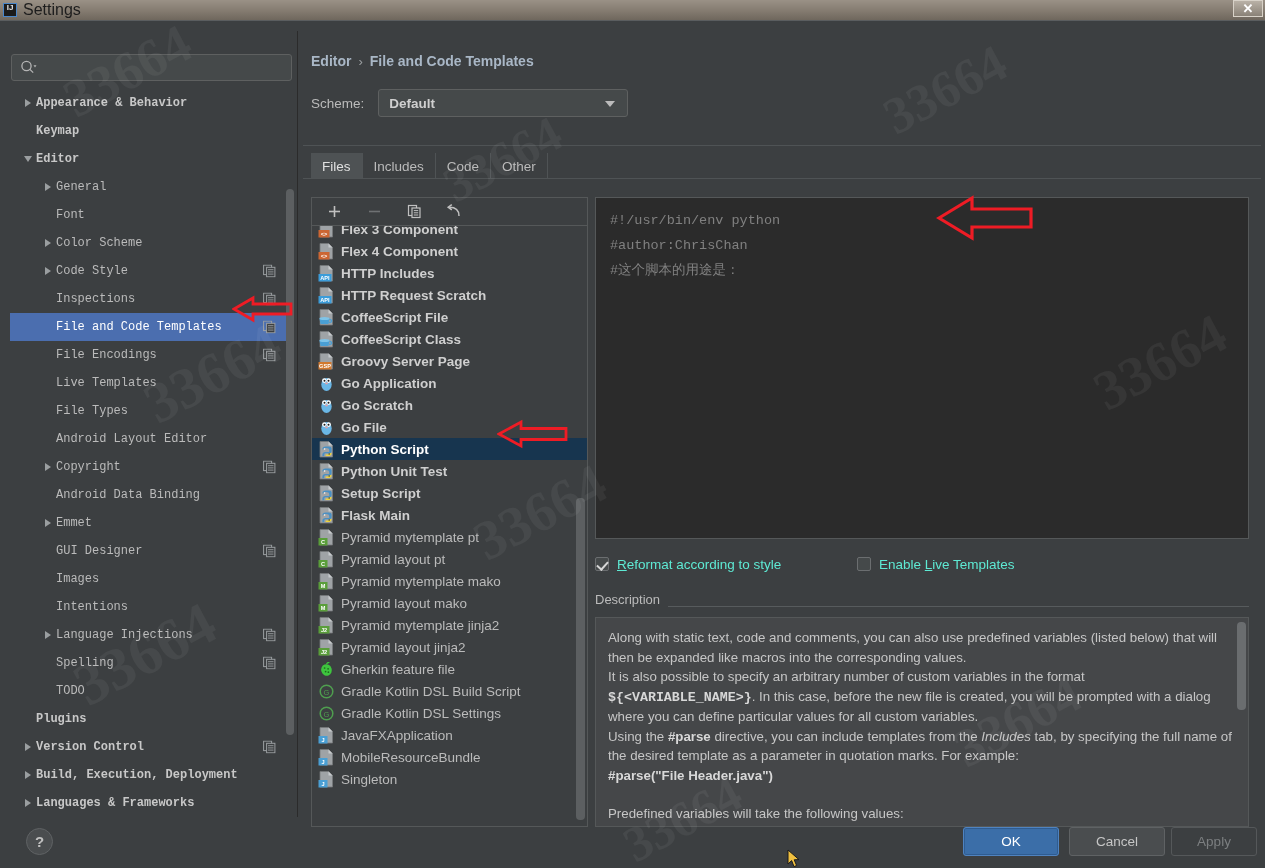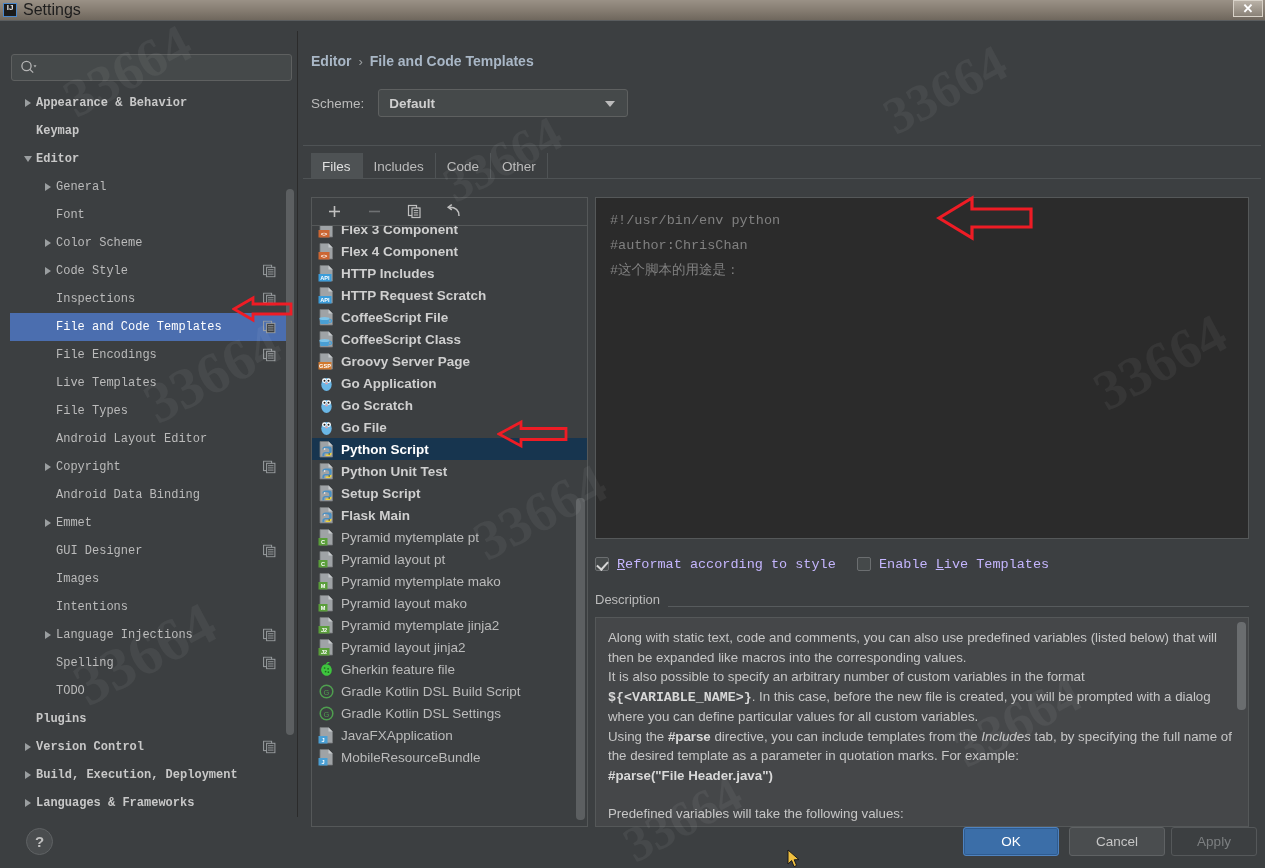--- a/index.html
+++ b/index.html
@@ -218,21 +218,21 @@
   .cb-wrap { display: flex; align-items: center; }
   .cb {
     width: 14px; height: 14px; border: 1px solid #6b6e70; background: #45494a;
     border-radius: 2px; position: relative; flex: none; margin-right: 8px;
   }
   .cb.checked::after {
     content: ""; position: absolute; left: 3px; top: 1px;
     width: 5px; height: 9px; border: solid #d6d6d6;
     border-width: 0 2px 2px 0; transform: rotate(42deg);
   }
-  .cb-label { font-size: 13.5px; color: #c4b5fd; font-family: Liberation Mono, monospace; }
+  .cb-label { font-size: 13.5px; color: #5eead4; }
   .mn { text-decoration: underline; }
 
   
   #desc-title {
     position: absolute; left: 292px; top: 561px;
     font-size: 13px; color: #bbbbbb; background: #3c3f41;
     padding-right: 8px; z-index: 2;
   }
   #desc-rule {
     position: absolute; left: 292px; top: 575px; width: 654px; height: 1px;
@@ -822,20 +822,29 @@
                 <span class="tpl-label">JavaFXApplication</span>
               </div>
               <div class="tpl-row">
                 <span class="tpl-icon"><svg width="17" height="17" viewBox="0 0 17 17">
                     <path d="M2 0.5 L10.5 0.5 L14.5 4.5 L14.5 16 L2 16 Z" fill="#9fa3a6" stroke="#76797b" stroke-width="0.8"></path>
                     <path d="M10.5 0.5 L10.5 4.5 L14.5 4.5 Z" fill="#c8cbcd"></path>
                     <rect x="0.5" y="9" width="9" height="7.5" fill="#4a9fd4"></rect>
                     <text x="5" y="15" font-size="5.6" font-weight="bold" font-family="Liberation Sans, sans-serif" fill="#ffffff" text-anchor="middle">J</text>
                   </svg></span>
                 <span class="tpl-label">MobileResourceBundle</span>
+              </div>
+              <div class="tpl-row">
+                <span class="tpl-icon"><svg width="17" height="17" viewBox="0 0 17 17">
+                    <path d="M2 0.5 L10.5 0.5 L14.5 4.5 L14.5 16 L2 16 Z" fill="#9fa3a6" stroke="#76797b" stroke-width="0.8"></path>
+                    <path d="M10.5 0.5 L10.5 4.5 L14.5 4.5 Z" fill="#c8cbcd"></path>
+                    <rect x="0.5" y="9" width="9" height="7.5" fill="#4a9fd4"></rect>
+                    <text x="5" y="15" font-size="5.6" font-weight="bold" font-family="Liberation Sans, sans-serif" fill="#ffffff" text-anchor="middle">J</text>
+                  </svg></span>
+                <span class="tpl-label">Singleton</span>
               </div>
             </div>
           <div id="list-thumb"></div>
         </div>
       </div>
 
       <div id="editor">
           <div class="ln">#!/usr/bin/env python</div>
           <div class="ln">#author:ChrisChan</div>
           <div class="ln">#这个脚本的用途是：</div>

